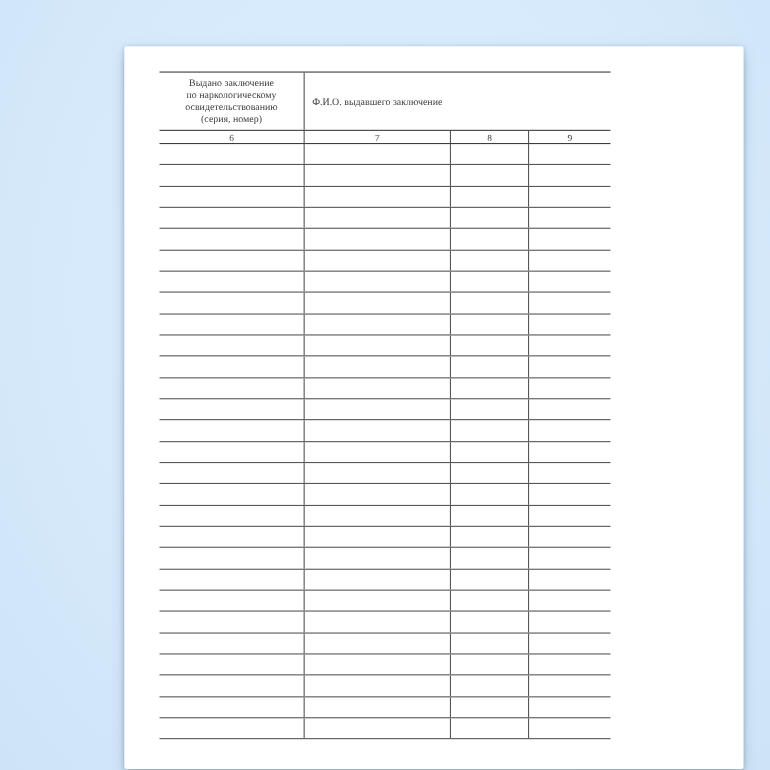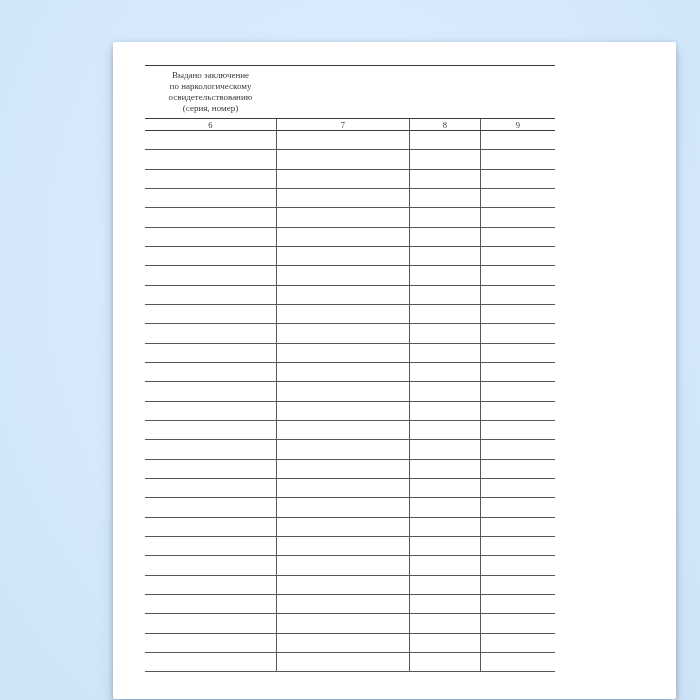--- a/index.html
+++ b/index.html
@@ -92,20 +92,21 @@
 
 <div class="scene" style="--bg: #d6eafc; --bg-light: #dcefff; --bg-deep: #cfe3f7; --page: #ffffff; --line: #565656; --line-strong: #3d3d3d; --text: #3a3a3a;">
   <div class="page">
     <div class="doc-table">
 
       <div class="row header-row">
         <div class="cell header-cell">Выдано заключение
 по наркологическому
 освидетельствованию
 (серия, номер)</div>
+        <div class="cell header-cell">Ф.И.О. выдавшего заключение</div>
       </div>
 
       <div class="row number-row">
         <div class="cell number-cell">6</div>
         <div class="cell number-cell">7</div>
         <div class="cell number-cell">8</div>
         <div class="cell number-cell">9</div>
       </div>
 
       <div class="table-body">

